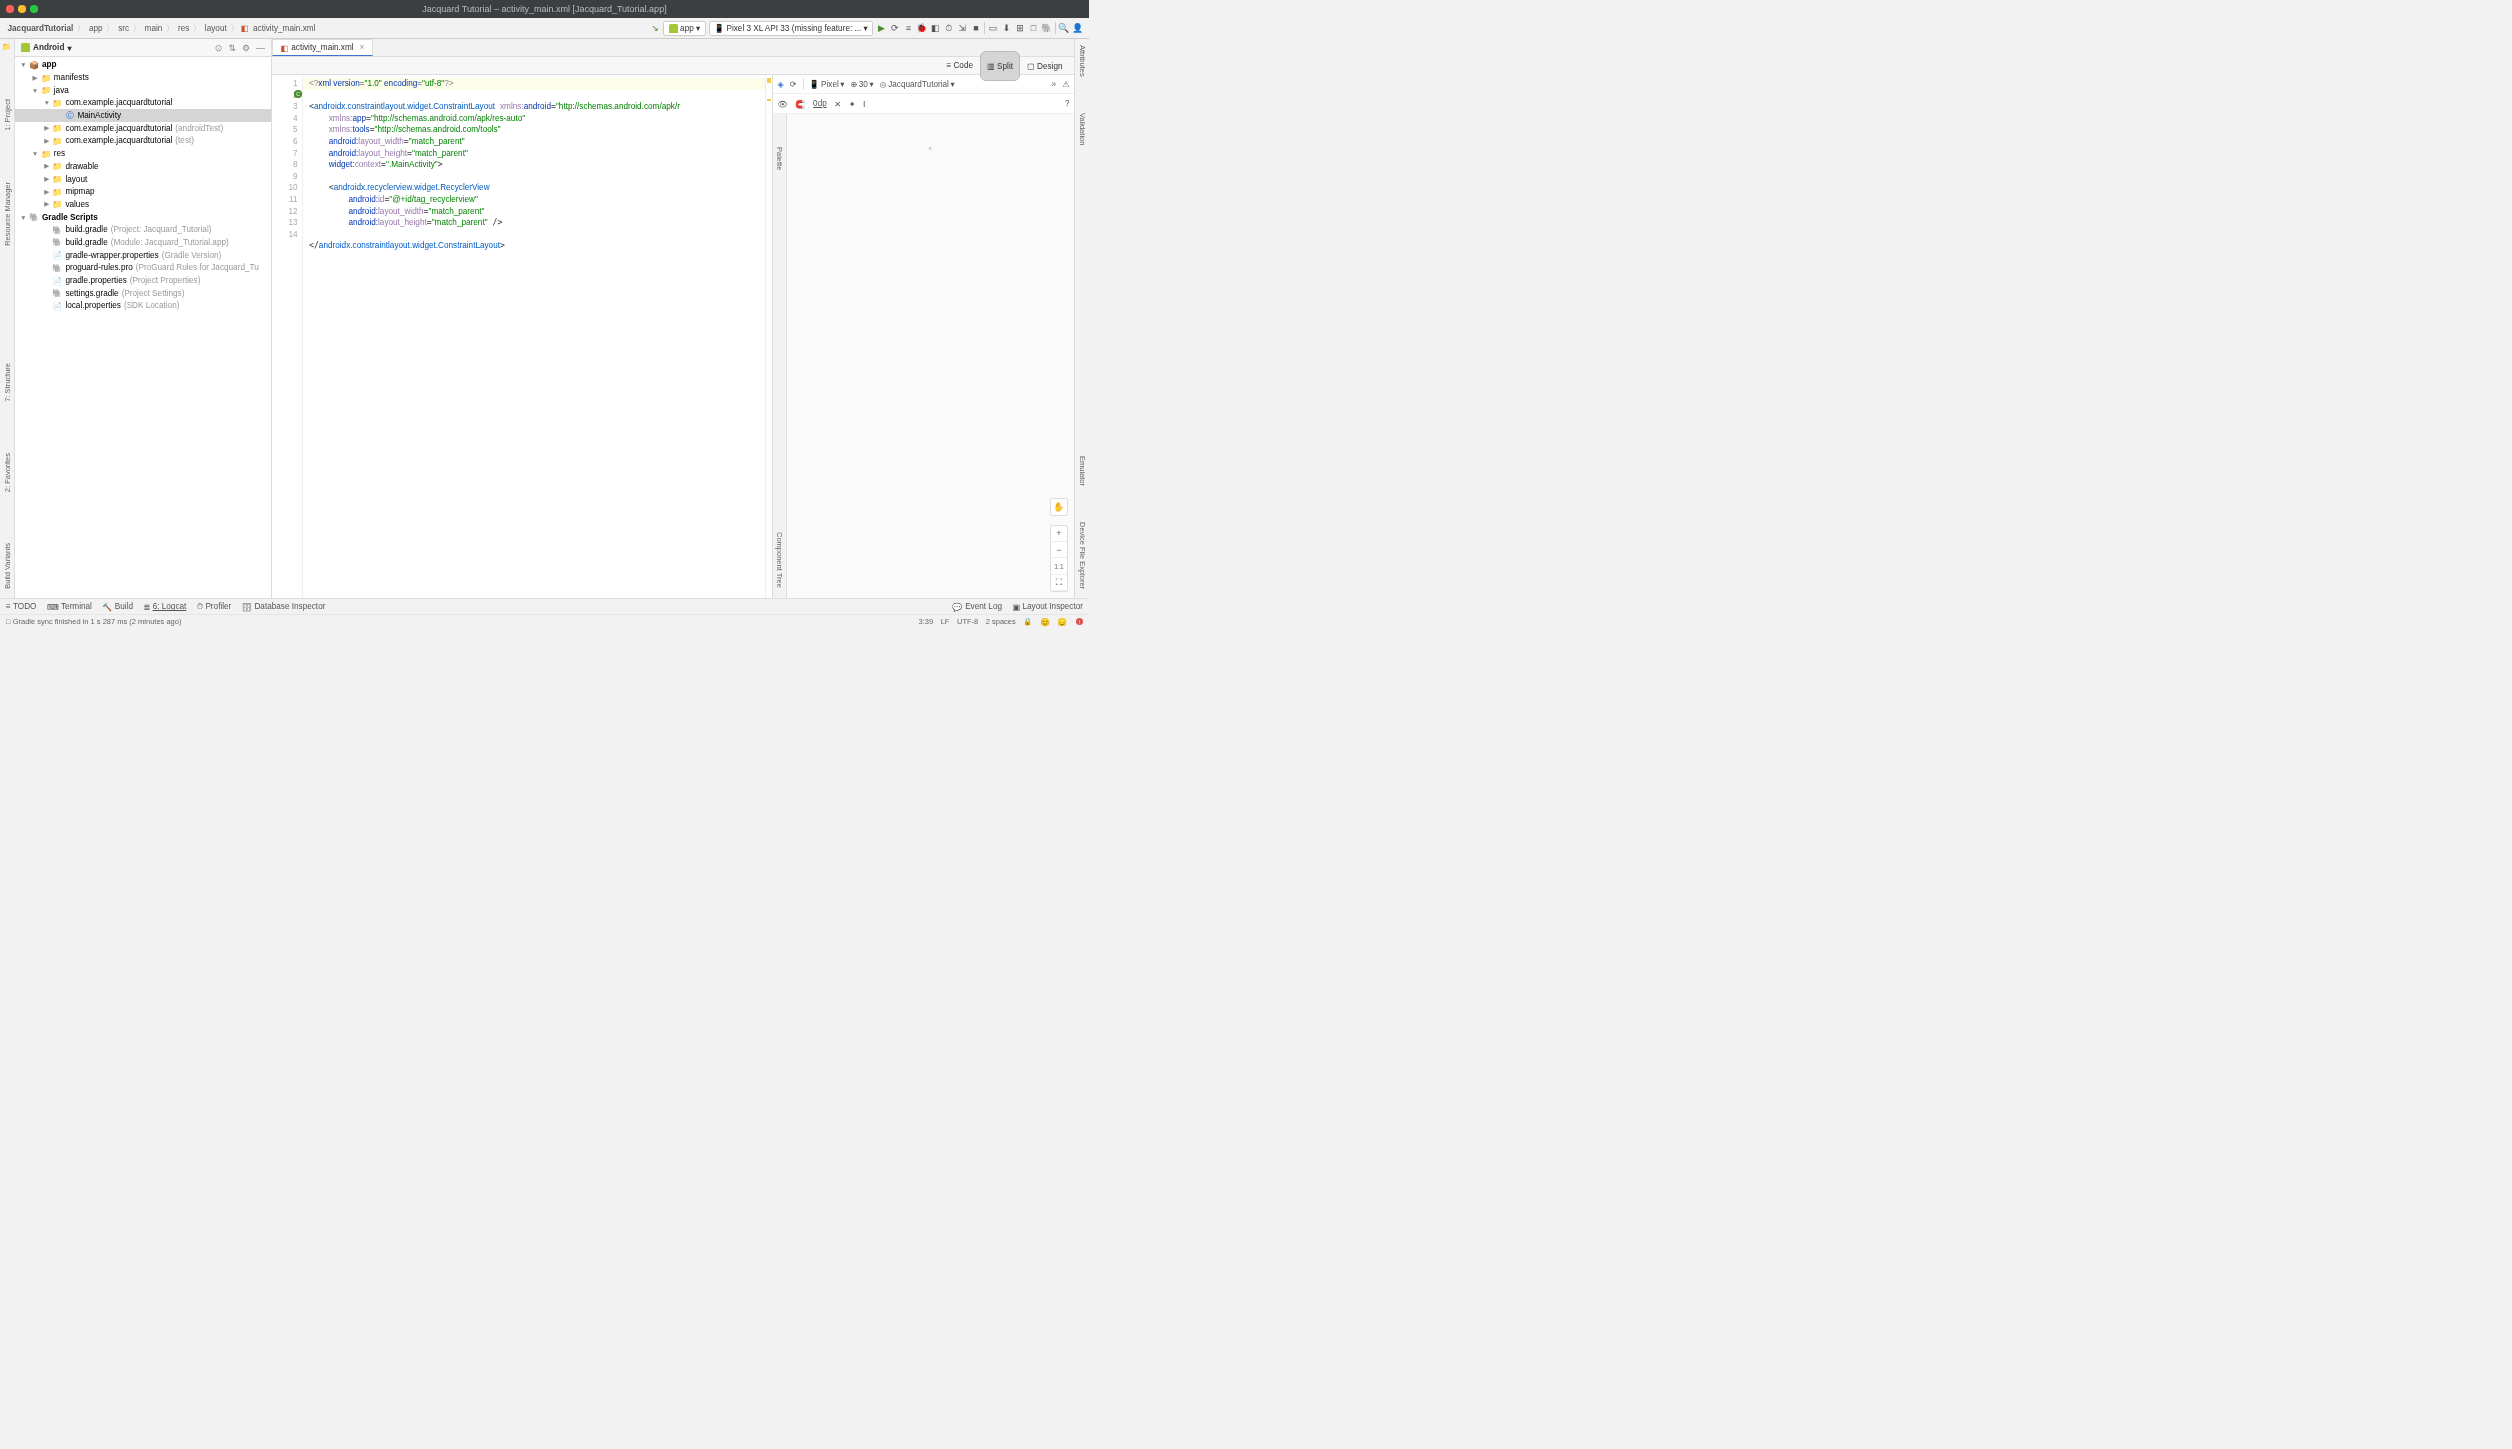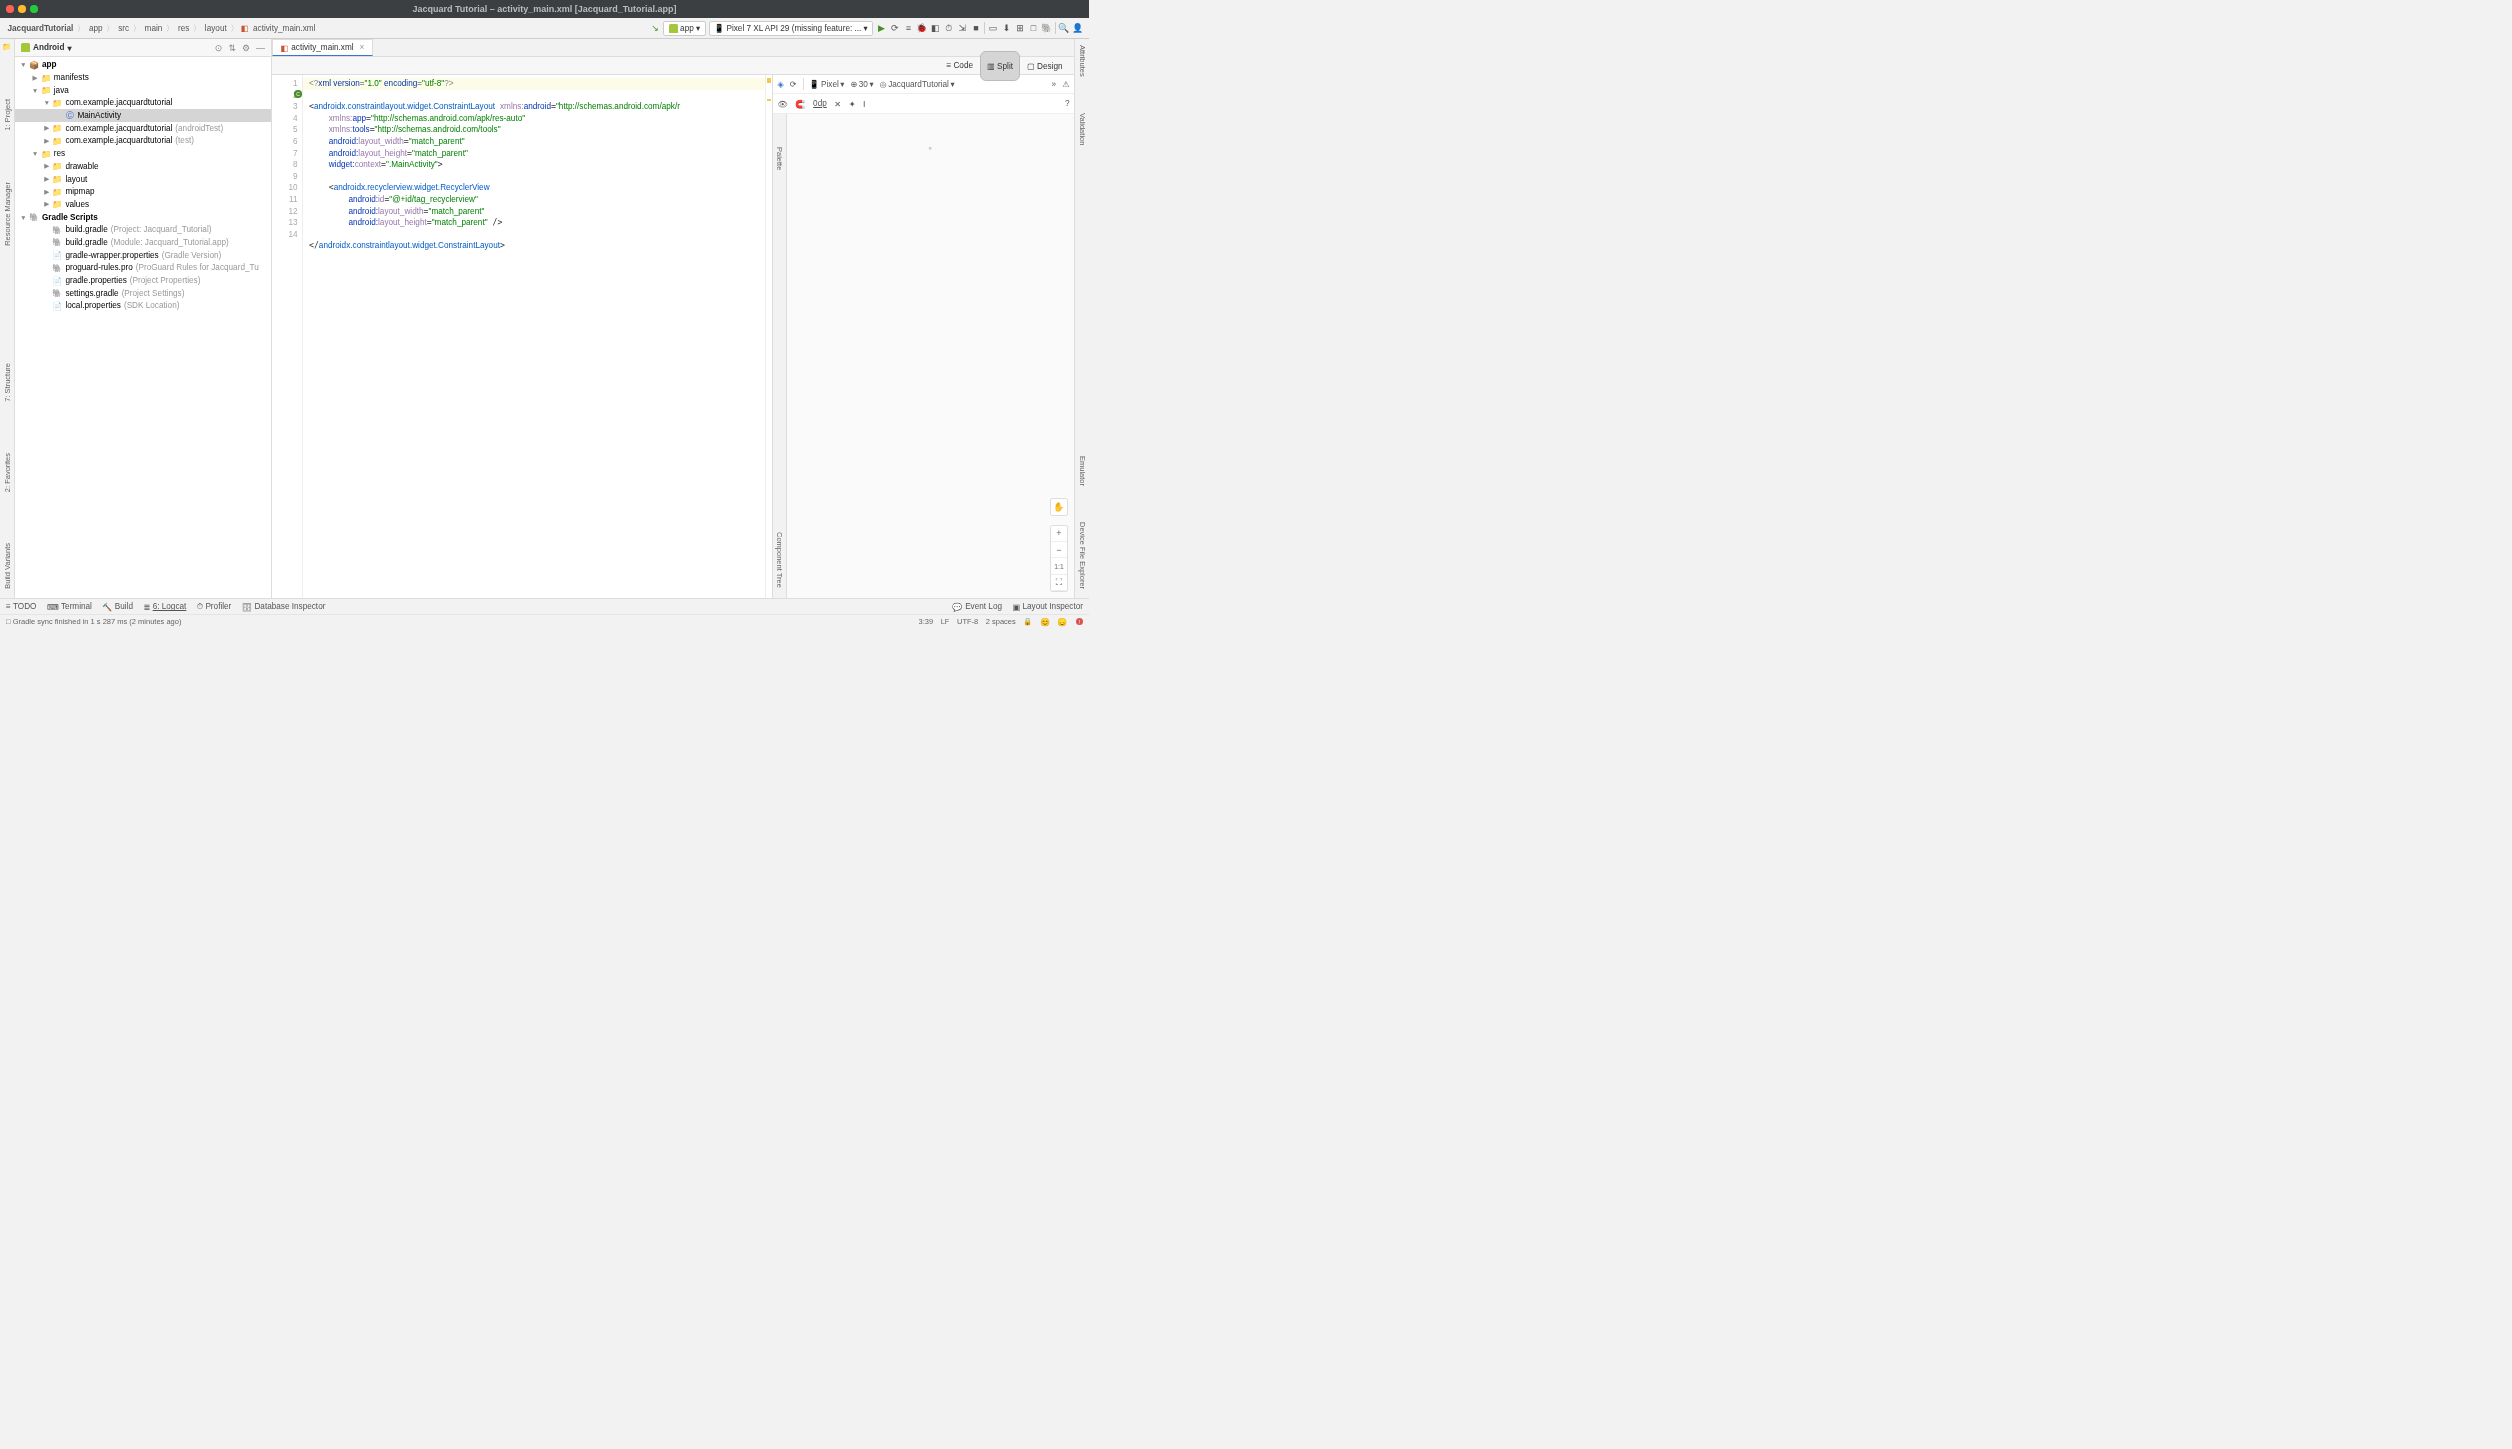--- a/index.html
+++ b/index.html
@@ -1,21 +1,21 @@
 <!DOCTYPE html>
 <html style="font-size:12px"><head>
 <meta charset="utf-8">
 <style>
 * { box-sizing: border-box; margin: 0; padding: 0; font-family: -apple-system, BlinkMacSystemFont, "Segoe UI", sans-serif; }
 body { width: 1089px; height: 628px; background: #f2f2f2; overflow: hidden; font-size: 9px; color: #333; }
 .titlebar { height: 18px; background: #3c3f41; display: flex; align-items: center; padding: 0 6px; position: relative; }
 .traffic { display: flex; gap: 4.5px; }
 .traffic-dot { width: 7.5px; height: 7.5px; border-radius: 50%; }
 .tred { background: #ff5f56; } .tyellow { background: #ffbd2e; } .tgreen { background: #27c93f; }
-.title { position: absolute; left: 50%; transform: translateX(-50%); color: #bbb; font-size: 9px; font-weight: 700; }
+.title { position: absolute; left: 50%; transform: translateX(-50%); color: #bbb; font-size: 9px; font-weight: 400; }
 .toolbar { height: 21px; background: #f2f2f2; border-bottom: 0.7px solid #ccc; display: flex; align-items: center; padding: 0 6px; justify-content: space-between; }
 .breadcrumbs { display: flex; align-items: center; gap: 1.5px; font-size: 8.2px; color: #555; }
 .crumb { cursor: pointer; padding: 0 1.5px; }
 .crumb-sep { color: #aaa; padding: 0 0.7px; }
 .toolbar-right { display: flex; align-items: center; gap: 3px; }
 .tb-btn { padding: 1.5px 4.5px; border: 0.7px solid #ccc; border-radius: 2.2px; background: #fff; font-size: 8.2px; cursor: pointer; display: flex; align-items: center; gap: 2.2px; }
 .tb-icon { width: 10.5px; height: 10.5px; display: inline-flex; align-items: center; justify-content: center; cursor: pointer; color: #555; }
 .green { color: #4a8c2a; }
 .main { display: flex; height: calc(100% - 18px - 21px - 16.4px - 13.5px); }
 .left-rail { width: 15px; background: #f2f2f2; border-right: 0.7px solid #ddd; display: flex; flex-direction: column; align-items: center; padding-top: 3px; gap: 45px; font-size: 7.5px; color: #666; }
@@ -99,21 +99,21 @@
     <span class="crumb">res</span>
     <span class="crumb-sep">〉</span>
     <span class="crumb">layout</span>
     <span class="crumb-sep">〉</span>
     <span style="color:#c7542e;margin-right:1.5px">◧</span>
     <span class="crumb">activity_main.xml</span>
   </div>
   <div class="toolbar-right">
     <span class="tb-icon green">↘</span>
     <span class="tb-btn"><span class="android-icon"></span><span>app</span> ▾</span>
-    <span class="tb-btn">📱 <span>Pixel 7 XL API 29 (missing feature: ...</span> ▾</span>
+    <span class="tb-btn">📱 <span>Pixel 3 XL API 33 (missing feature: ...</span> ▾</span>
     <span class="tb-icon green">▶</span>
     <span class="tb-icon">⟳</span>
     <span class="tb-icon">≡</span>
     <span class="tb-icon green">🐞</span>
     <span class="tb-icon">◧</span>
     <span class="tb-icon">⏱</span>
     <span class="tb-icon">⇲</span>
     <span class="tb-icon">■</span>
     <span style="width:0.7px;height:12px;background:#ccc"></span>
     <span class="tb-icon">▭</span>

